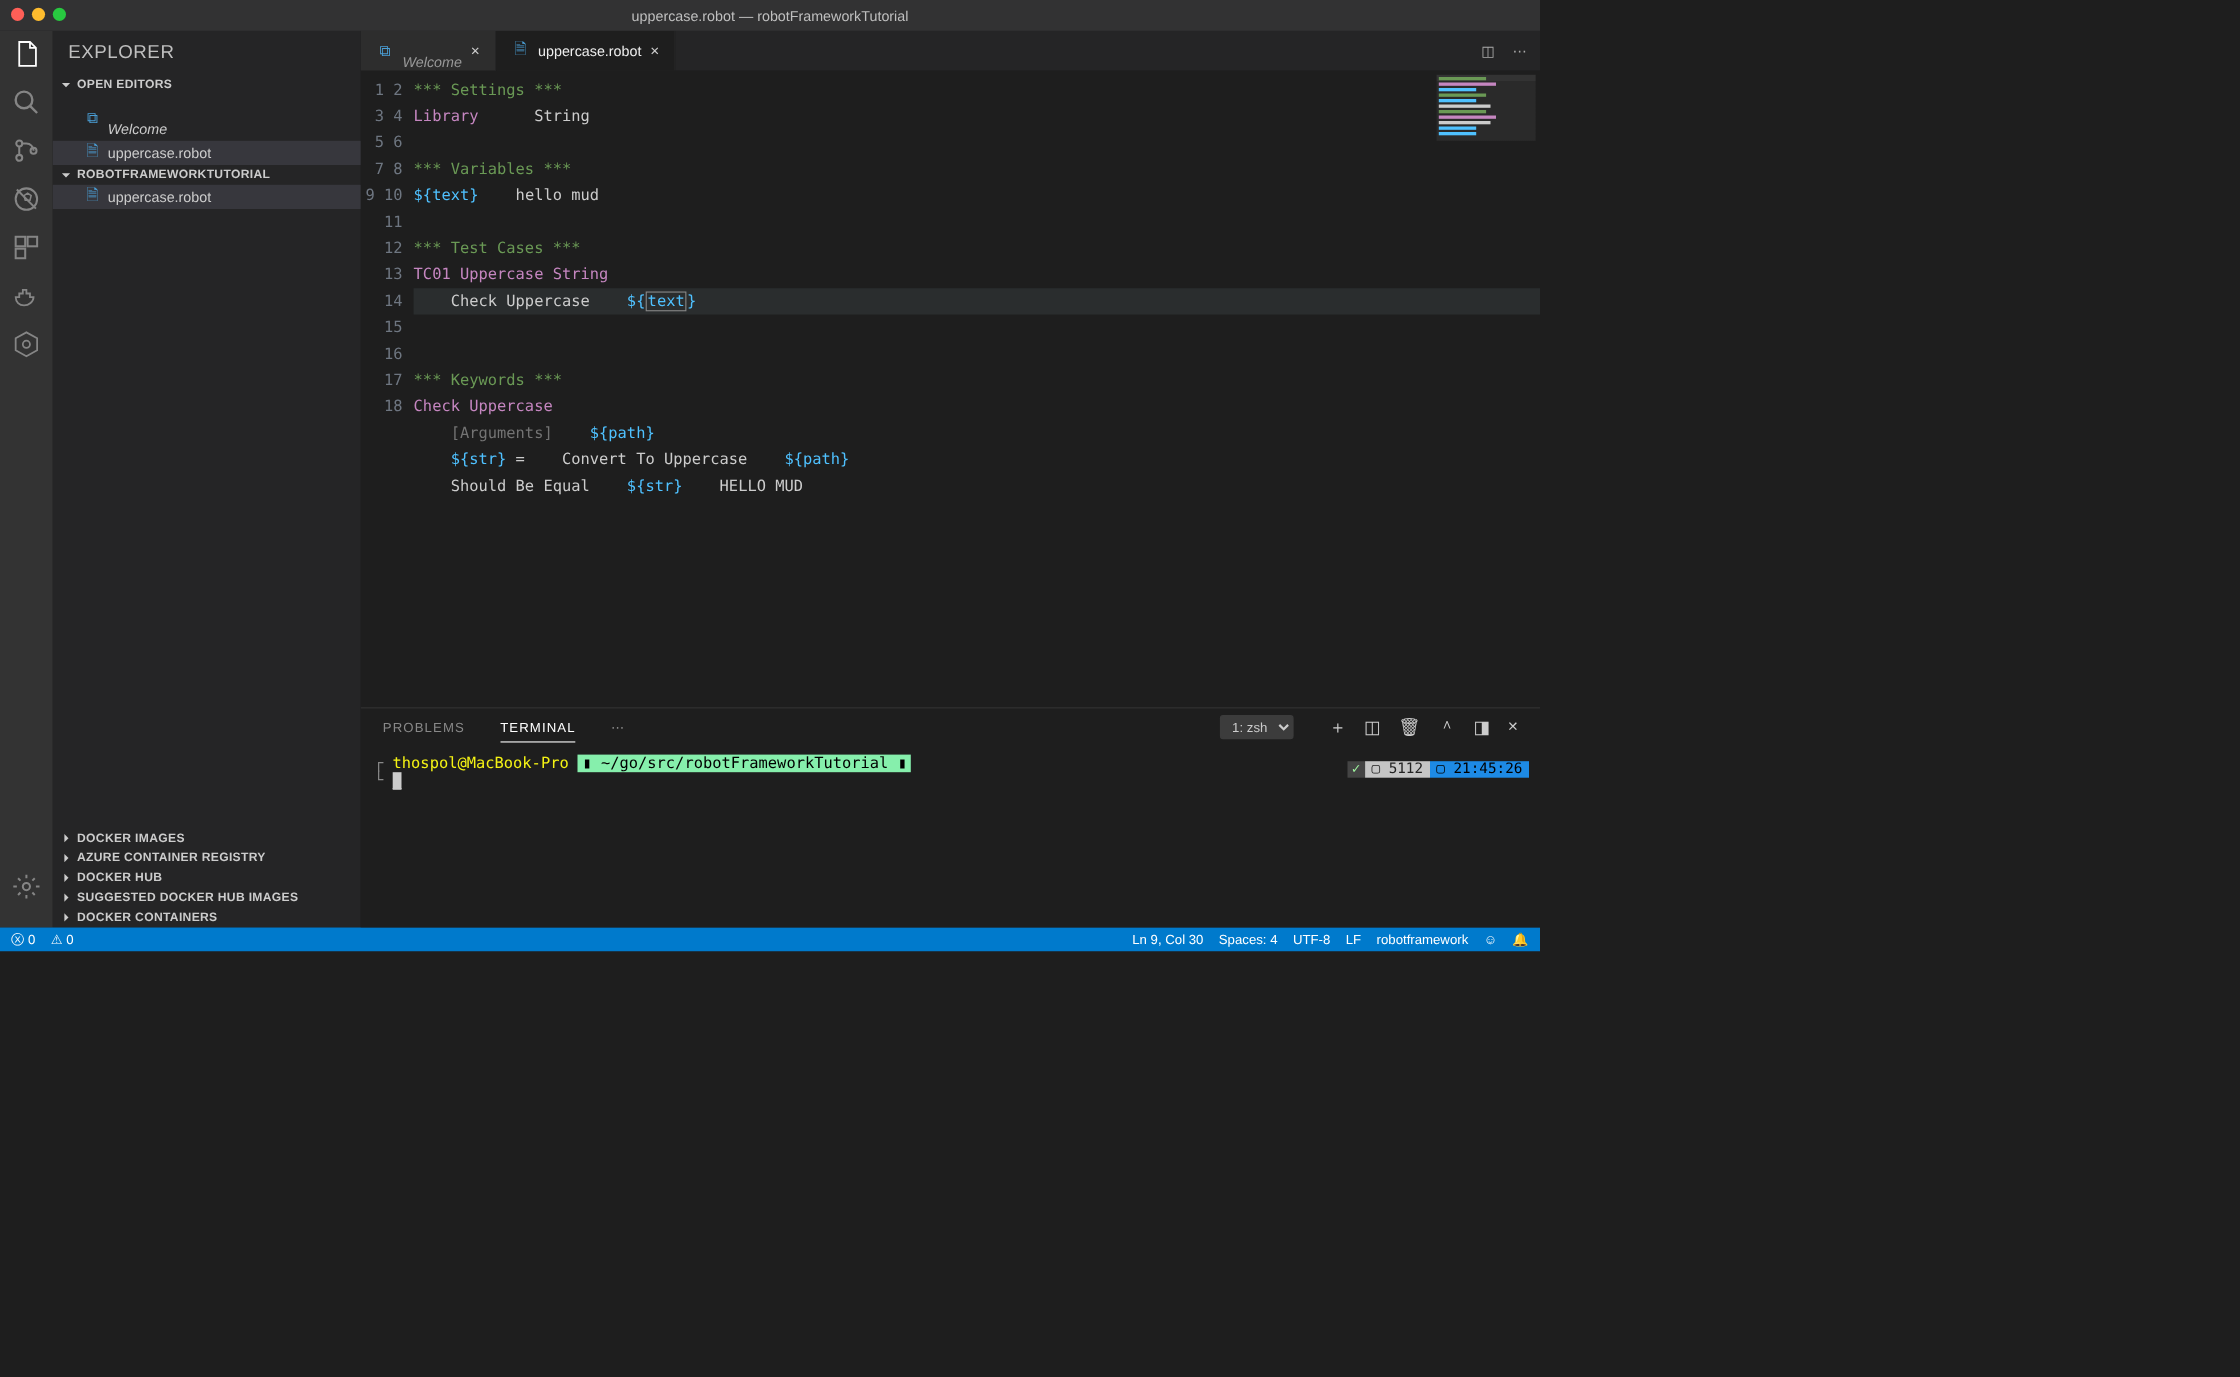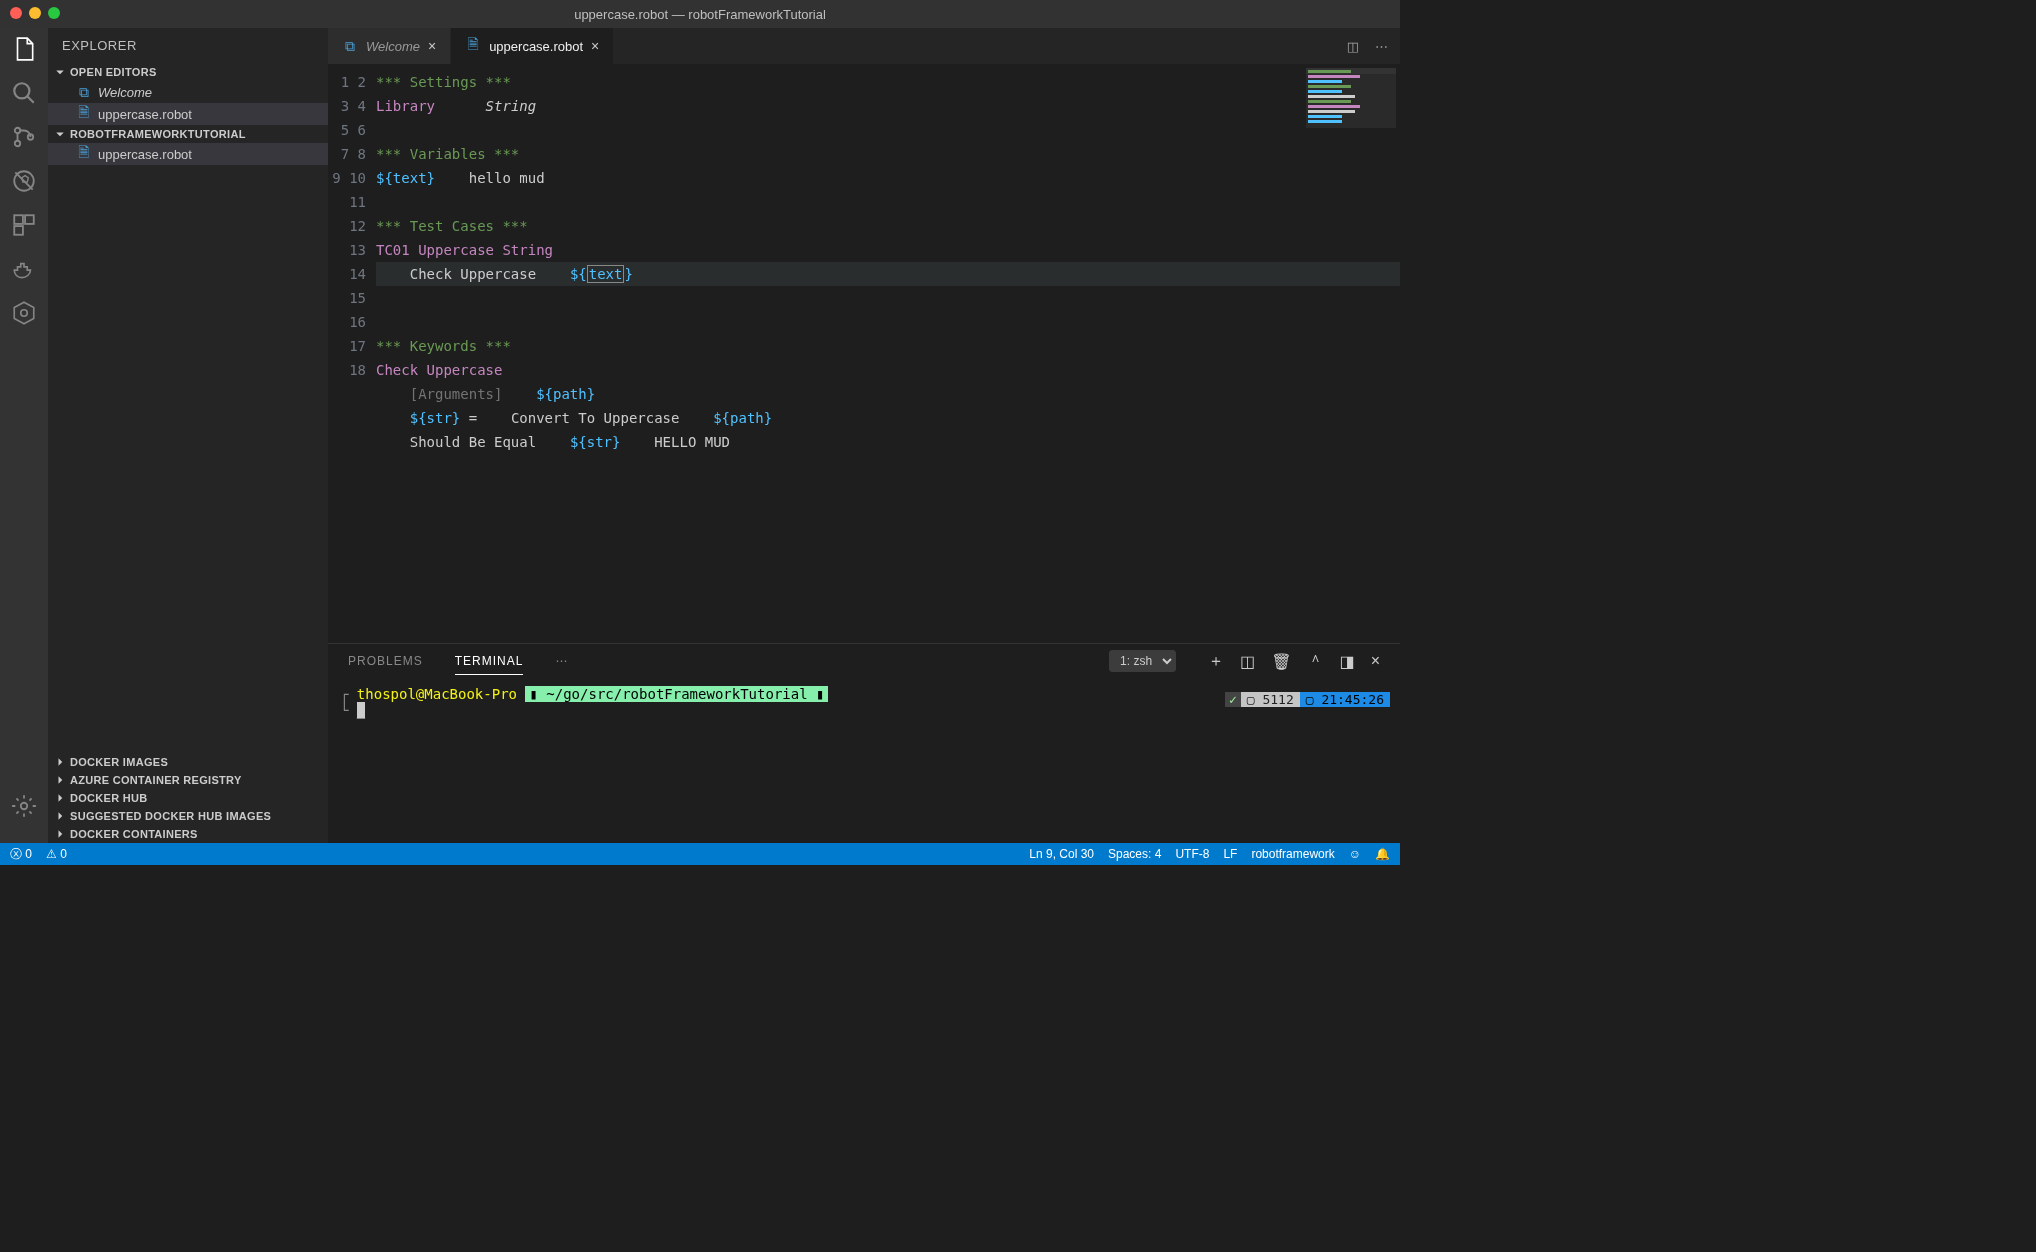--- a/index.html
+++ b/index.html
@@ -20,34 +20,34 @@
   .activitybar {
     width:48px; background:#333; display:flex; flex-direction:column; align-items:center;
     padding-top:8px; gap:18px;
   }
   .activitybar .icon { width:26px; height:26px; fill:#858585; stroke:#858585; cursor:pointer; }
   .activitybar .icon.active { fill:#fff; stroke:#fff; }
   .activitybar .spacer { flex:1; }
   .sidebar {
     width:280px; background:#252526; display:flex; flex-direction:column; font-size:12px;
   }
-  .sidebar-title { padding:10px 14px; letter-spacing:0.5px; color:#bfbfbf; font-size:13px;}
+  .sidebar-title { padding:10px 14px; letter-spacing:0.5px; color:#bfbfbf; font-size:17px;}
   .section-head {
     display:flex; align-items:center; gap:4px; padding:3px 6px;
     color:#ccc; font-weight:600; font-size:11px; letter-spacing:0.3px; cursor:pointer;
   }
   .chev { width:12px; height:12px; fill:#ccc; }
   .tree-item {
     display:flex; align-items:center; gap:6px; padding:3px 0 3px 28px; font-size:13px;
     color:#ccc; cursor:pointer;
   }
   .tree-item.active { background:#37373d; }
   .file-ico { width:16px; height:16px; display:flex; align-items:center; justify-content:center; font-size:14px; }
   .vs-ico { color:#4a9fd6; }
-  .italic { font-style:italic; }
+  .italic { font-style:italic;margin-top:21px; }
   .sidebar .filler { flex:1; }
   .sidebar .bot-sec .section-head { font-weight:600; }
   .editor-area { flex:1; display:flex; flex-direction:column; background:#1e1e1e; }
   .tabs {
     height:36px; background:#252526; display:flex; align-items:stretch;
   }
   .tab {
     display:flex; align-items:center; gap:8px; padding:0 14px; font-size:13px;
     background:#2d2d2d; color:#999; cursor:pointer; border-right:1px solid #252526;
   }
@@ -56,21 +56,21 @@
   .tab-right { margin-left:auto; display:flex; align-items:center; gap:16px; padding:0 12px; color:#aaa; }
   .code-wrap { display:flex; flex:1; overflow:hidden; position:relative; }
   .gutter {
     width:48px; text-align:right; color:#6e7681; padding:6px 10px 0 0;
     font-family:"Menlo","Monaco",monospace; font-size:14px; line-height:24px; user-select:none;
   }
   .code {
     flex:1; font-family:"Menlo","Monaco",monospace; font-size:14px; line-height:24px;
     padding:6px 0 0 0; white-space:pre; color:#d7ba7d;
   }
-  .tk-lib { color:#cccccc;font-style:italic; }
+  .tk-lib { color:#cccccc; }
   .tk-var { color:#4fc1ff; }
   .tk-text { color:#cccccc; }
   .tk-sec { color:#6a9955; }
   .tk-name { color:#c586c0; }
   .tk-arg { color:#737373; }
   .cursor-box { border:1px solid #888; padding:0 1px; }
   .line-hi { background:#2a2d2e; display:inline-block; width:100%; }
   .minimap {
     position:absolute; top:4px; right:4px; width:90px; height:60px;
     background:linear-gradient(#333 0 10%,#2a2a2a 10% 100%);

